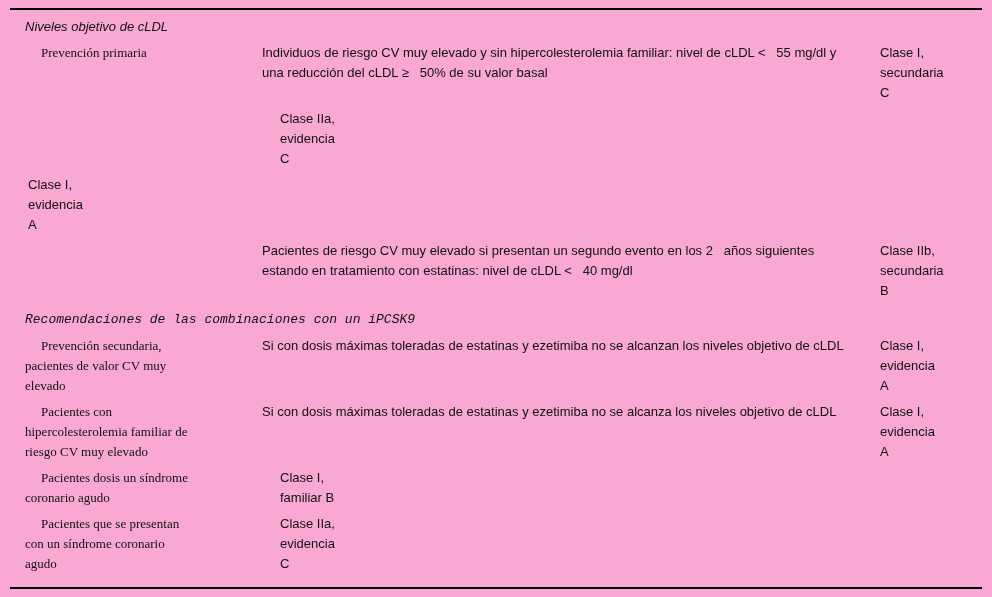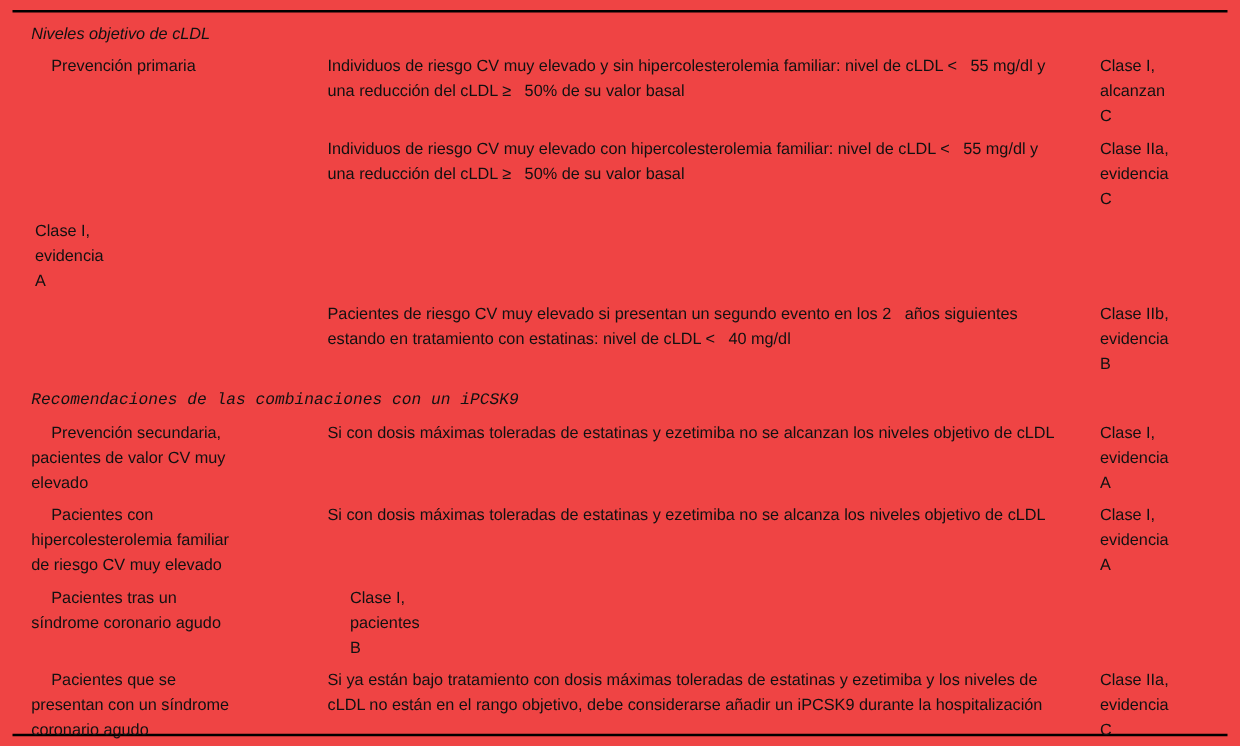--- a/index.html
+++ b/index.html
@@ -2,21 +2,21 @@
 <html><head>
 <meta charset="utf-8">
 <style>
   * { box-sizing: border-box; }
   html, body { margin: 0; padding: 0; background: #ffffff; }
   .page {
     width: 992px;
     height: 597px;
     padding: 8px 10px;
     overflow: hidden;
-    background: #ef4444;
+    background: #f9a8d4;
     font-family: "Liberation Sans", sans-serif;
     color: #111111;
     font-size: 13px;
     line-height: 20px;
   }
   .table {
     height: 100%;
     border-top: 2px solid #000000;
     border-bottom: 2px solid #000000;
     padding: 5px 0 9px 0;
@@ -33,78 +33,77 @@
   }
   .row {
     display: grid;
     grid-template-columns: 252px 600px 1fr;
     margin-top: 6px;
   }
   .cell-label {
     padding-left: 15px;
     padding-right: 63px;
     text-indent: 16px;
+    font-family: Liberation Serif, serif;
   }
   .cell-desc {
     padding-right: 10px;
   }
   .cell-class {
     width: 82px;
     padding-left: 18px;
   }
 </style>
 </head>
 <body>
 
 <div class="page">
   <div class="table">
 
     <div class="section-header">Niveles objetivo de cLDL</div>
 
     <div class="row">
       <div class="cell-label">Prevención primaria</div>
       <div class="cell-desc">Individuos de riesgo CV muy elevado y sin hipercolesterolemia familiar: nivel de cLDL &lt;&nbsp;&nbsp;&nbsp;55 mg/dl y una reducción del cLDL ≥&nbsp;&nbsp;&nbsp;50% de su valor basal</div>
-      <div class="cell-class">Clase I, alcanzan C</div>
+      <div class="cell-class">Clase I, secundaria C</div>
     </div>
 
     <div class="row">
       <div class="cell-label"></div>
-      <div class="cell-desc">Individuos de riesgo CV muy elevado con hipercolesterolemia familiar: nivel de cLDL &lt;&nbsp;&nbsp;&nbsp;55 mg/dl y una reducción del cLDL ≥&nbsp;&nbsp;&nbsp;50% de su valor basal</div>
       <div class="cell-class">Clase IIa, evidencia C</div>
     </div>
 
     <div class="row">
       <div class="cell-class">Clase I, evidencia A</div>
     </div>
 
     <div class="row">
       <div class="cell-label"></div>
       <div class="cell-desc">Pacientes de riesgo CV muy elevado si presentan un segundo evento en los 2&nbsp;&nbsp;&nbsp;años siguientes estando en tratamiento con estatinas: nivel de cLDL &lt;&nbsp;&nbsp;&nbsp;40 mg/dl</div>
-      <div class="cell-class">Clase IIb, evidencia B</div>
+      <div class="cell-class">Clase IIb, secundaria B</div>
     </div>
 
     <div class="section-header second">Recomendaciones de las combinaciones con un iPCSK9</div>
 
     <div class="row">
       <div class="cell-label">Prevención secundaria, pacientes de valor CV muy elevado</div>
       <div class="cell-desc">Si con dosis máximas toleradas de estatinas y ezetimiba no se alcanzan los niveles objetivo de cLDL</div>
       <div class="cell-class">Clase I, evidencia A</div>
     </div>
 
     <div class="row">
       <div class="cell-label">Pacientes con hipercolesterolemia familiar de riesgo CV muy elevado</div>
       <div class="cell-desc">Si con dosis máximas toleradas de estatinas y ezetimiba no se alcanza los niveles objetivo de cLDL</div>
       <div class="cell-class">Clase I, evidencia A</div>
     </div>
 
     <div class="row">
-      <div class="cell-label">Pacientes tras un síndrome coronario agudo</div>
-      <div class="cell-class">Clase I, pacientes B</div>
+      <div class="cell-label">Pacientes dosis un síndrome coronario agudo</div>
+      <div class="cell-class">Clase I, familiar B</div>
     </div>
 
     <div class="row">
       <div class="cell-label">Pacientes que se presentan con un síndrome coronario agudo</div>
-      <div class="cell-desc">Si ya están bajo tratamiento con dosis máximas toleradas de estatinas y ezetimiba y los niveles de cLDL no están en el rango objetivo, debe considerarse añadir un iPCSK9 durante la hospitalización</div>
       <div class="cell-class">Clase IIa, evidencia C</div>
     </div>
 
   </div>
 </div>
 
 </body></html>

